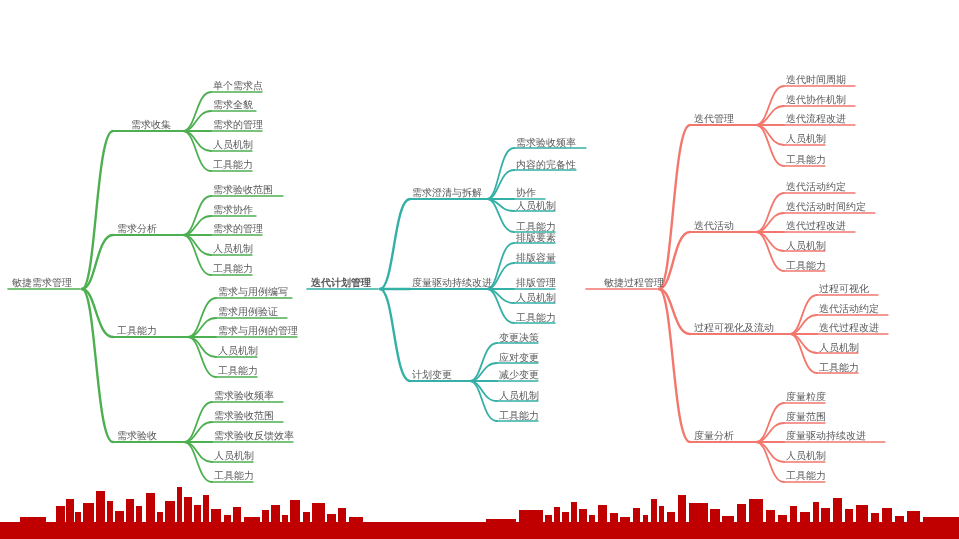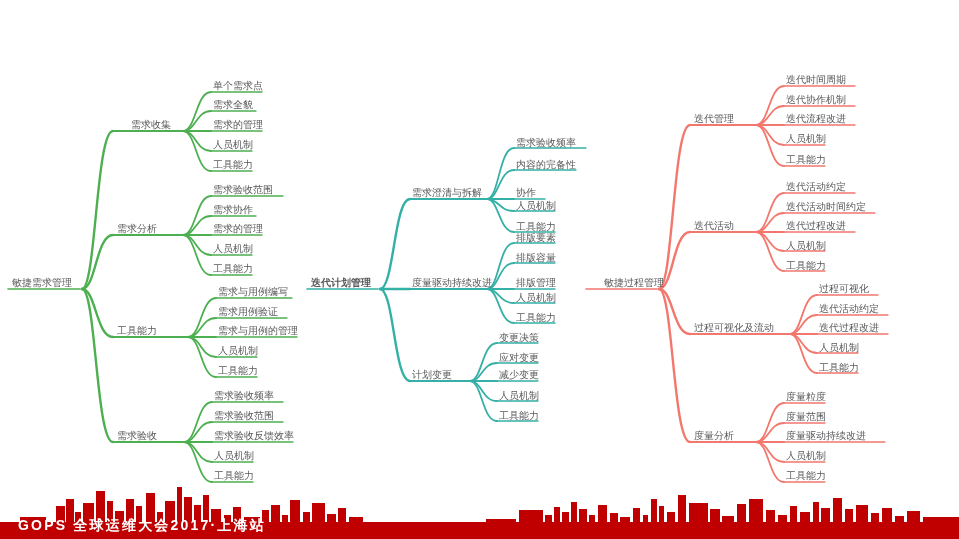--- a/index.html
+++ b/index.html
@@ -368,15 +368,14 @@
       <rect x="833" y="19" width="9" height="27"></rect>
       <rect x="845" y="30" width="8" height="16"></rect>
       <rect x="856" y="26" width="12" height="20"></rect>
       <rect x="871" y="34" width="8" height="12"></rect>
       <rect x="882" y="29" width="10" height="17"></rect>
       <rect x="895" y="37" width="9" height="9"></rect>
       <rect x="907" y="32" width="13" height="14"></rect>
       <rect x="923" y="38" width="36" height="8"></rect>
     </g>
   </svg>
-  <div class="banner-txt">GOPS 全球运维大会2017·上海站</div>
 
 </div>
 
 </body></html>

